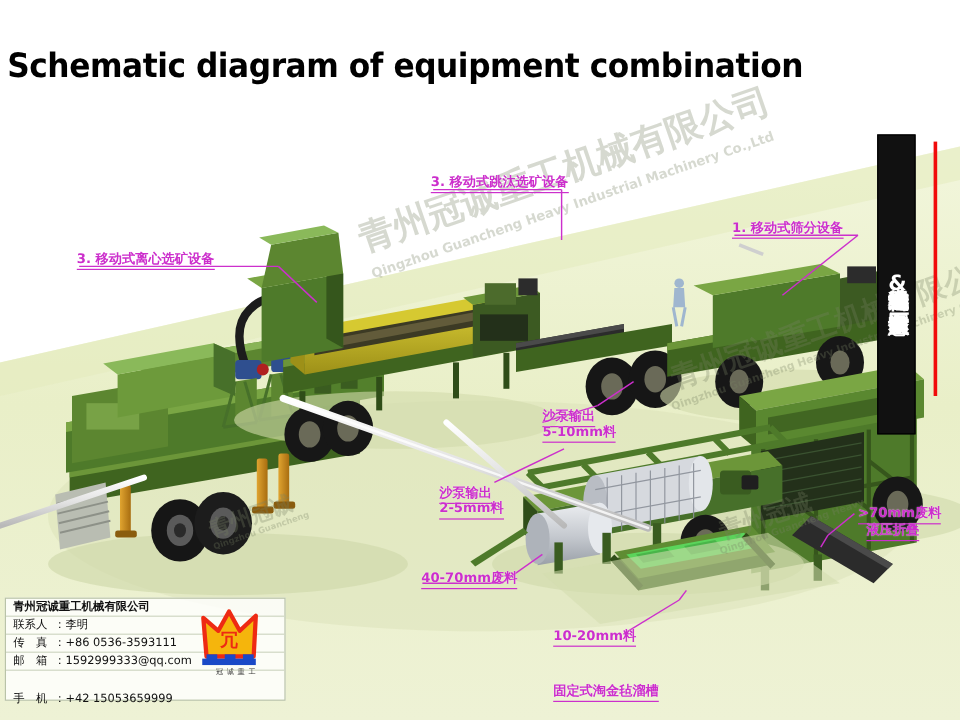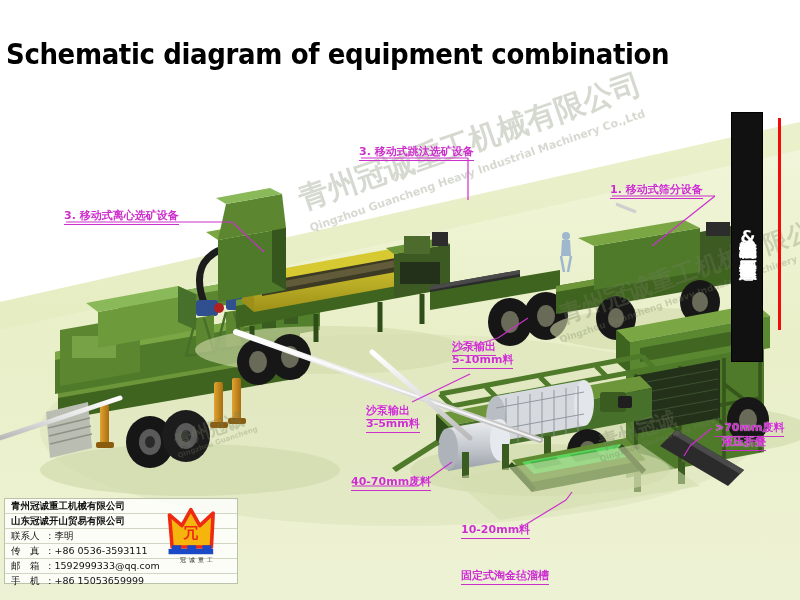--- a/index.html
+++ b/index.html
@@ -55,21 +55,21 @@
     background:rgba(255,255,255,.82);
     border:1px solid #b9c3a8;
   }
   .card .row{
     font-family:"DejaVu Sans","Liberation Sans",sans-serif;
     font-size:9.5px;color:#111;line-height:1;
     padding:1.5px 4px 1.5px 6px;white-space:nowrap;
     border-bottom:1px solid #cfd6c2;
     height:11px;display:flex;align-items:center;
   }
-  .card .row:last-child{border-bottom:none;}
+  .card .row:last-child{border-bottom:none;margin-top:17px;}
   .card .k{display:inline-block;min-width:34px;}
   .card .row.hd{font-weight:bold;}
 
   .logo{position:absolute;left:163px;top:506px;width:70px;height:66px;}
   .logo .lt{
     position:absolute;left:2px;top:50px;width:66px;text-align:center;
     font-size:6px;color:#333;letter-spacing:3px;
     font-family:"DejaVu Sans","Liberation Sans",sans-serif;
   }
 
@@ -457,50 +457,49 @@
     </g>
   </svg>
 
   <div id="label-layer">
       <div class="lbl" style="left: 64px; top: 209px; color: rgb(204, 47, 204);"><span class="u">3. 移动式离心选矿设备</span></div>
       <div class="lbl" style="left: 359px; top: 145px; color: rgb(204, 47, 204);"><span class="u">3. 移动式跳汰选矿设备</span></div>
       <div class="lbl" style="left: 610px; top: 183px; color: rgb(204, 47, 204); text-decoration: underline;"><span class="u">1. 移动式筛分设备</span></div>
       <div class="lbl" style="left: 452px; top: 340px; color: rgb(204, 47, 204);"><span class="u">沙泵输出</span></div>
       <div class="lbl" style="left: 452px; top: 353px; color: rgb(204, 47, 204);"><span class="u">5-10mm料</span></div>
       <div class="lbl" style="left: 366px; top: 404px; color: rgb(204, 47, 204);"><span class="u">沙泵输出</span></div>
-      <div class="lbl" style="left: 366px; top: 417px; color: rgb(204, 47, 204);"><span class="u">3-5mm料</span></div>
+      <div class="lbl" style="left: 366px; top: 417px; color: rgb(204, 47, 204);"><span class="u">2-5mm料</span></div>
       <div class="lbl" style="left: 351px; top: 475px; color: rgb(204, 47, 204);"><span class="u">40-70mm废料</span></div>
       <div class="lbl" style="left: 461px; top: 523px; color: rgb(204, 47, 204);"><span class="u">10-20mm料</span></div>
       <div class="lbl" style="left: 461px; top: 537px; color: rgb(204, 47, 204); margin-top: 32px;"><span class="u">固定式淘金毡溜槽</span></div>
       <div class="lbl" style="left: 715px; top: 421px; color: rgb(204, 47, 204); text-align: center;"><span class="u">&gt;70mm废料</span></div>
       <div class="lbl" style="left: 722px; top: 435px; color: rgb(204, 47, 204);"><span class="u">液压折叠</span></div>
     </div>
 
   <div class="card">
     <div class="row hd">青州冠诚重工机械有限公司</div>
-    <div class="row hd">山东冠诚开山贸易有限公司</div>
     <div class="row">
       <span class="k">联系人</span>
       <span>：</span>
       <span>李明</span>
     </div>
     <div class="row">
       <span class="k">传　真</span>
       <span>：</span>
       <span>+86  0536-3593111</span>
     </div>
     <div class="row">
       <span class="k">邮　箱</span>
       <span>：</span>
       <span>1592999333@qq.com</span>
     </div>
     <div class="row">
       <span class="k">手　机</span>
       <span>：</span>
-      <span>+86  15053659999</span>
+      <span>+42  15053659999</span>
     </div>
   </div>
 
   <div class="logo">
     <svg viewBox="0 0 70 56" width="70" height="50">
       <path d="M6 46 L3 10 L17 22 L27 4 L37 22 L52 8 L50 46 Z" fill="#f5b50c" stroke="#ee2a13" stroke-width="4" stroke-linejoin="round"></path>
       <text x="27" y="36" font-family="DejaVu Sans, sans-serif" font-size="17" font-weight="bold" fill="#ee2a13" text-anchor="middle">冗</text>
       <rect x="2" y="48" width="50" height="6" fill="#1a49c7"></rect>
       <rect x="6" y="44" width="10" height="5" fill="#1a49c7"></rect>
       <rect x="23" y="44" width="10" height="5" fill="#1a49c7"></rect>

